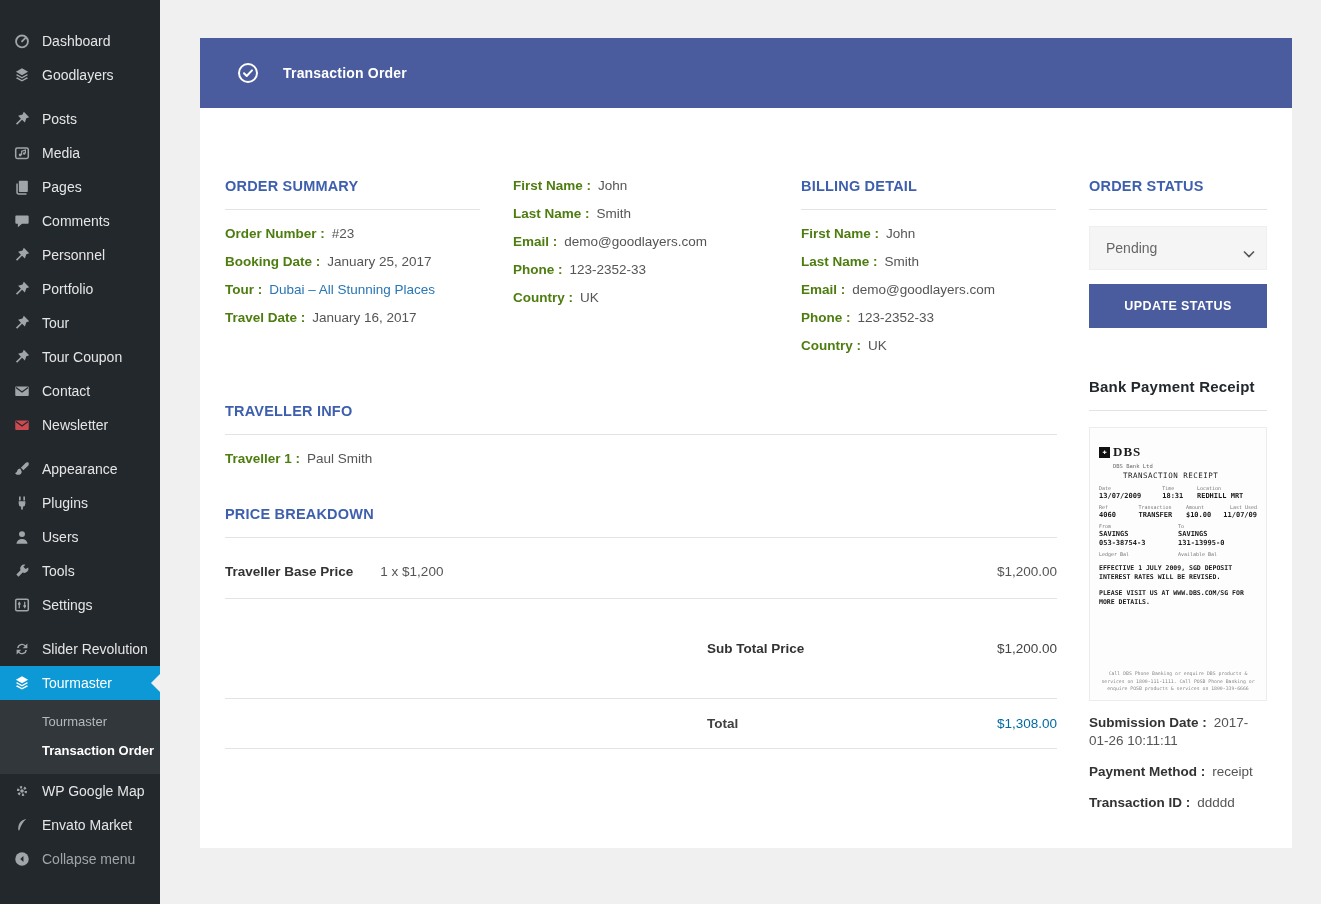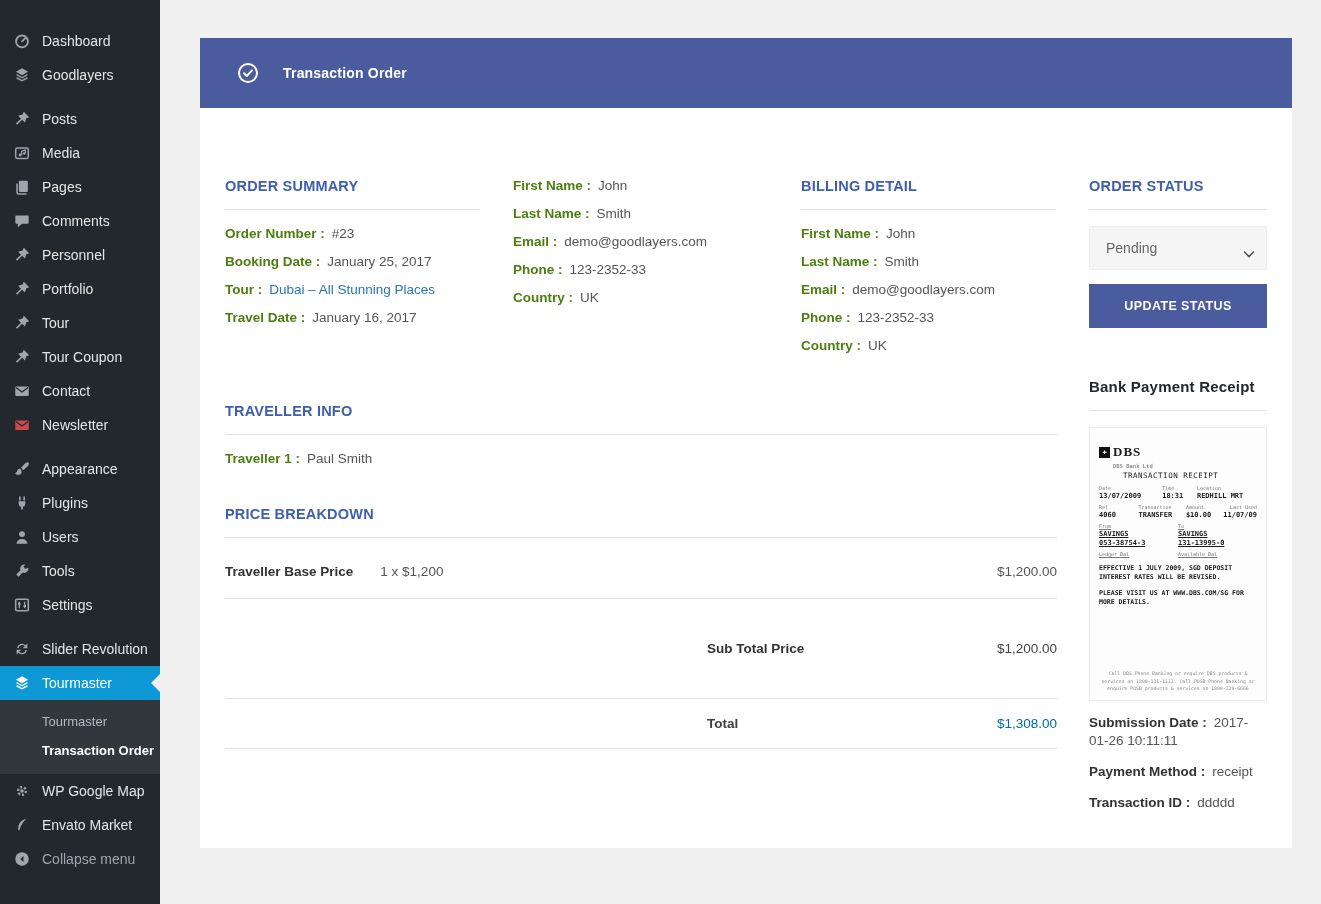--- a/index.html
+++ b/index.html
@@ -92,24 +92,24 @@
   }
   .receipt .r-logo { display:flex; align-items:center; gap:3px; }
   .receipt .r-logo .sq {
     width:11px; height:11px; background:#111; color:#fff; font-size:7px;
     display:flex; align-items:center; justify-content:center; font-weight:bold;
   }
   .receipt .r-logo .bn { font-size:13px; font-weight:bold; letter-spacing:1px; font-family:"Liberation Serif",serif; }
   .receipt .r-sub { font-size:5.5px; color:#666; margin:3px 0 2px 14px; }
   .receipt .r-title { font-size:7.5px; margin-left:24px; letter-spacing:.5px; margin-bottom:5px; }
   .rlab { display:flex; font-size:5px; color:#777; margin-bottom:1px; }
-  .rval { display:flex; font-size:7px; font-weight:bold; margin-bottom:4px; white-space:nowrap; }
+  .rval { display:flex; font-size:7px; font-weight:bold; margin-bottom:4px; white-space:nowrap;justify-content:flex-end; }
   .c40{ width:40%; } .c22{ width:22%; } .c38{ width:38%; }
   .c25{ width:25%; } .c30{ width:30%; } .c23{ width:23%; } .c22b{ width:22%; text-align:right; }
-  .half { width:50%;text-decoration:underline; }
+  .half { width:50%; }
   .r-notice { font-size:6.5px; font-weight:bold; line-height:1.45; margin-top:6px; white-space:pre-line; }
   .r-footer { margin-top:auto; font-size:4.8px; color:#888; text-align:center; line-height:1.5; }
   
   .pay-row { font-size:13.5px; line-height:18px; margin-top:13px; color:#555; }
   .pay-row b { color:#333; margin-right:7px; }
   
   .price-line { display:flex; align-items:baseline; font-size:13.5px; color:#555; padding:10px 0 19px; }
   .price-line b { color:#333; margin-right:27px; }
   .price-line .amt { margin-left:auto; }
   .hr { border-bottom:1px solid #e3e3e3; }

